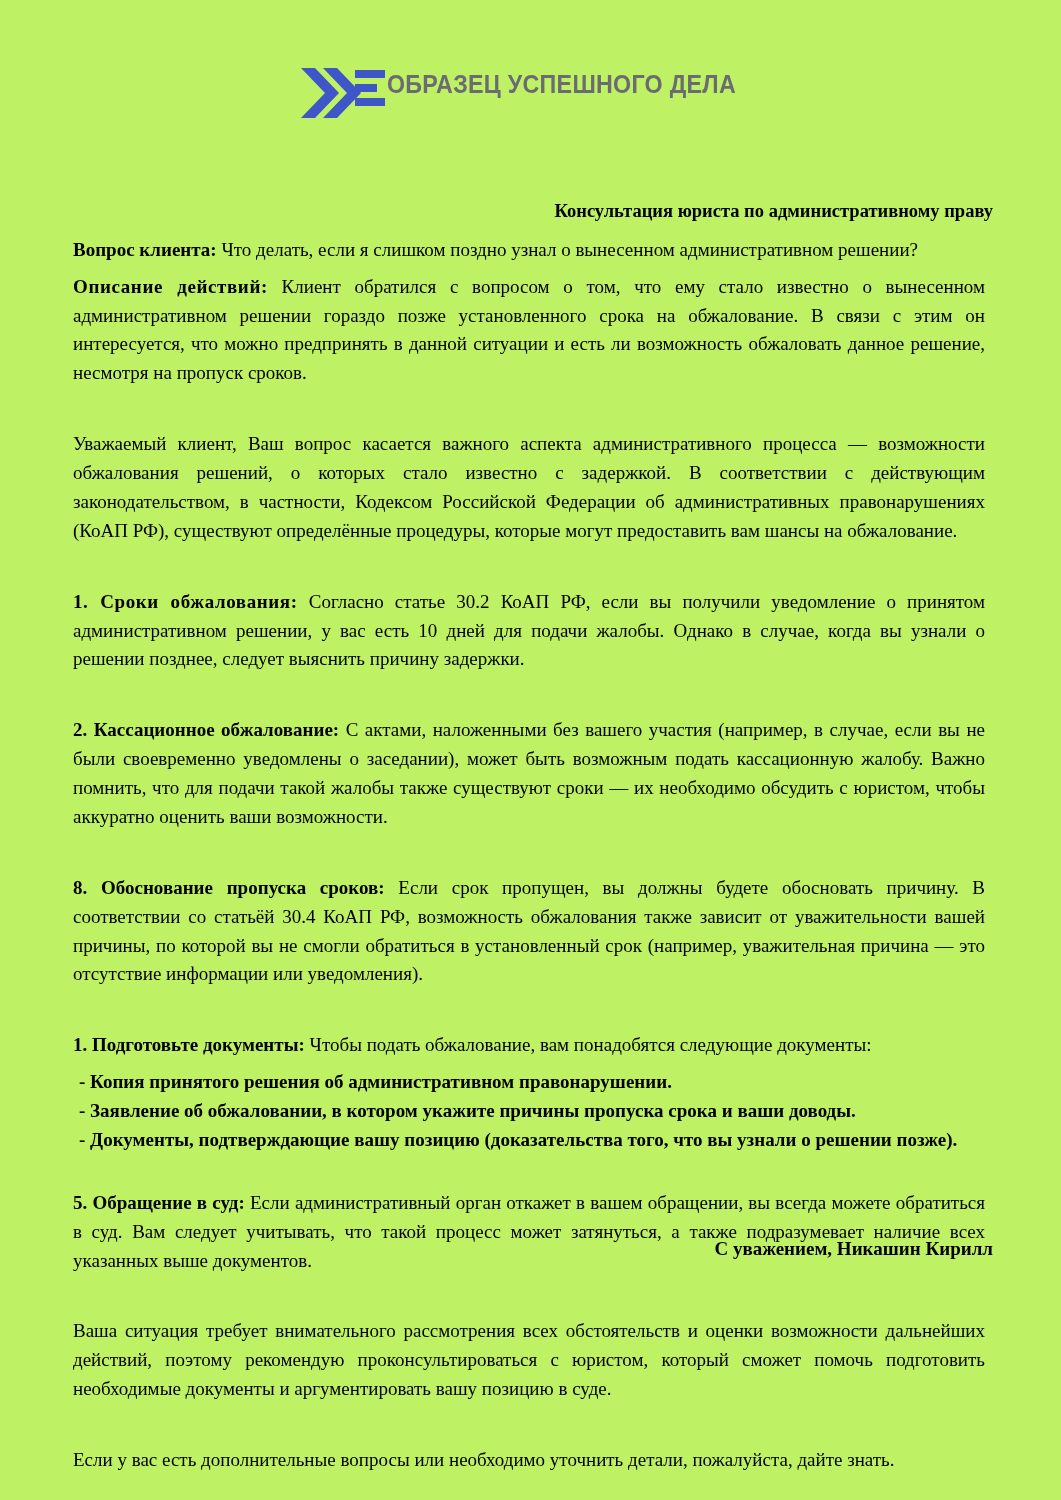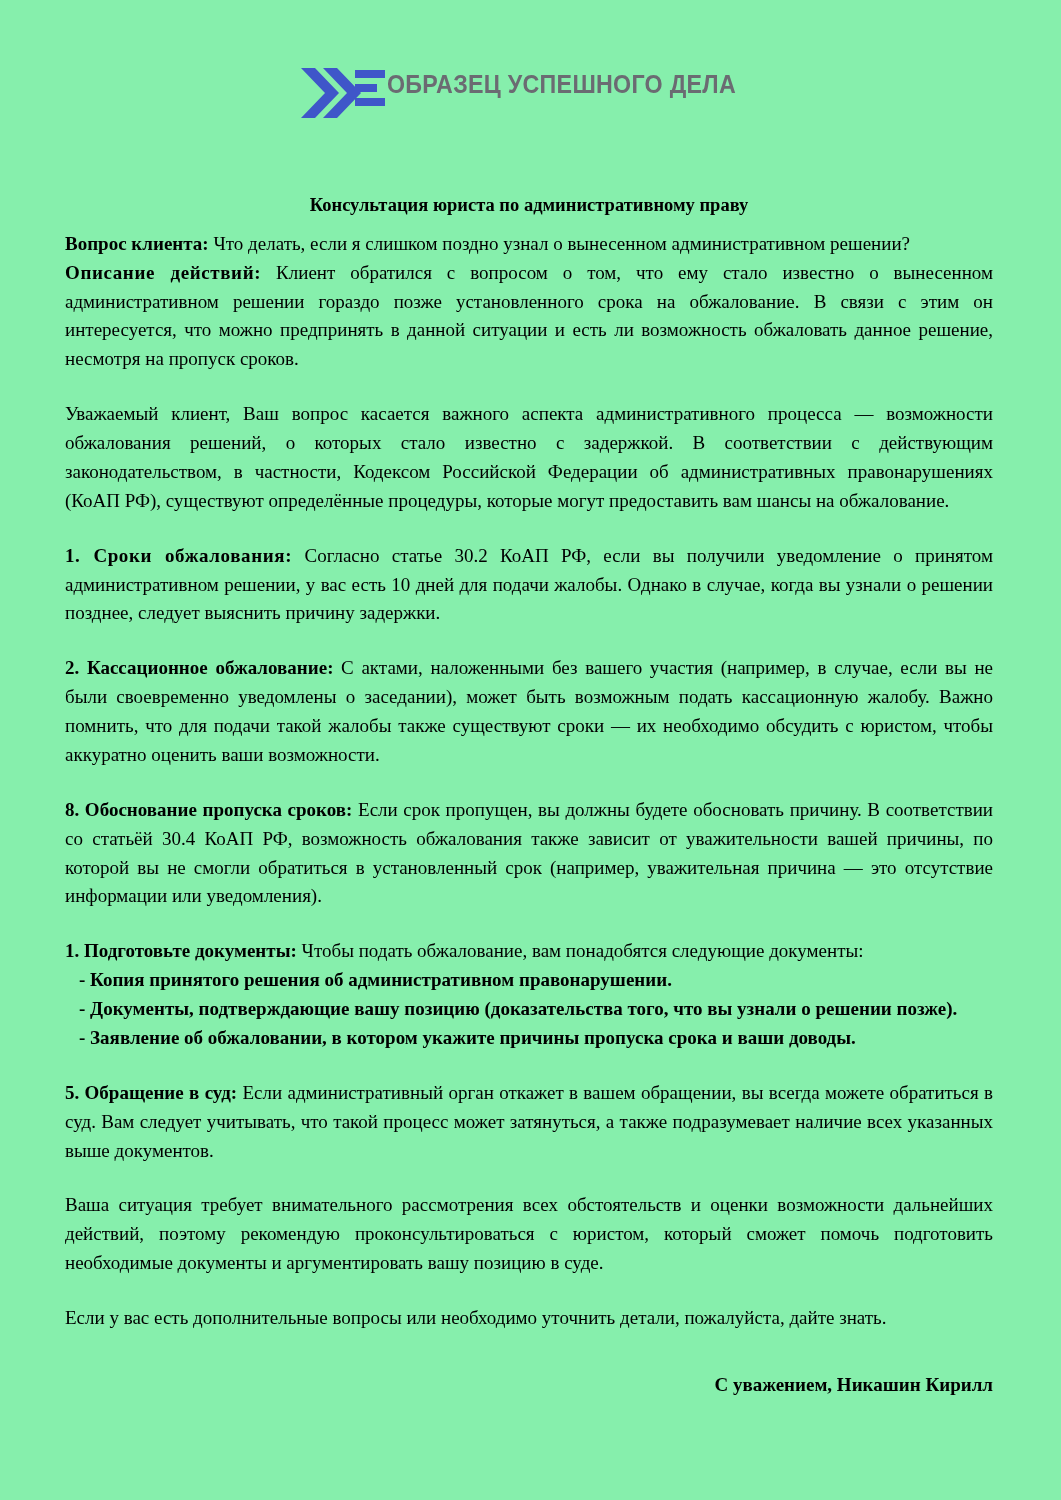--- a/index.html
+++ b/index.html
@@ -4,21 +4,21 @@
 <style>
   html, body {
     margin: 0;
     padding: 0;
     background: #ffffff;
   }
   .page {
     position: relative;
     width: 1061px;
     height: 1500px;
-    background: #86efac;
+    background: #bef264;
     font-family: "Liberation Serif", "DejaVu Serif", serif;
     color: #000000;
     overflow: hidden;
     box-sizing: border-box;
     padding-left: 30px;
   }
 
   
   .logo-block {
     position: absolute;
@@ -86,28 +86,28 @@
   }
 
   
   .doc {
     position: absolute;
     left: 65px;
     top: 186px;
     width: 928px;
   }
   .doc-title {
-    text-align: center;
+    text-align: right;
     font-weight: bold;
     font-size: 18.5px;
     line-height: 1.45;
-    margin: 6px 0 11px 0;
+    margin: 12px 0 11px 0;
   }
   p.para {
-    margin: 0;
+    margin: 8px;
     font-size: 19px;
     line-height: 1.52;
     text-align: justify;
     text-justify: inter-word;
   }
   p.para.flush {
     text-align: left;
   }
   .gap {
     height: 26px;
@@ -126,21 +126,21 @@
   }
   ul.doc-list li {
     font-size: 19px;
     line-height: 1.52;
     padding-left: 14px;
     text-align: left;
   }
   .sign {
     position: absolute;
     left: 65px;
-    top: 1372px;
+    top: 1236px;
     width: 928px;
     text-align: right;
     font-size: 19px;
     font-weight: bold;
     line-height: 1.4;
   }
 </style>
 </head>
 <body>
 
@@ -186,22 +186,22 @@
     <div class="gap"></div>
 
     <p class="para"><b class="lead">8. Обоснование пропуска сроков:</b><span> Если срок пропущен, вы должны будете обосновать причину. В соответствии со статьёй 30.4 КоАП РФ, возможность обжалования также зависит от уважительности вашей причины, по которой вы не смогли обратиться в установленный срок (например, уважительная причина — это отсутствие информации или уведомления).</span></p>
 
     <div class="gap"></div>
 
     <p class="para flush"><b class="lead">1. Подготовьте документы:</b><span> Чтобы подать обжалование, вам понадобятся следующие документы:</span></p>
 
     <ul class="doc-list">
       <li>- Копия принятого решения об административном правонарушении.</li>
+      <li>- Заявление об обжаловании, в котором укажите причины пропуска срока и ваши доводы.</li>
       <li>- Документы, подтверждающие вашу позицию (доказательства того, что вы узнали о решении позже).</li>
-      <li>- Заявление об обжаловании, в котором укажите причины пропуска срока и ваши доводы.</li>
     </ul>
 
     <div class="gap"></div>
 
     <p class="para"><b class="lead">5. Обращение в суд:</b><span> Если административный орган откажет в вашем обращении, вы всегда можете обратиться в суд. Вам следует учитывать, что такой процесс может затянуться, а также подразумевает наличие всех указанных выше документов.</span></p>
 
     <div class="gap"></div>
 
     <p class="para">Ваша ситуация требует внимательного рассмотрения всех обстоятельств и оценки возможности дальнейших действий, поэтому рекомендую проконсультироваться с юристом, который сможет помочь подготовить необходимые документы и аргументировать вашу позицию в суде.</p>
 

